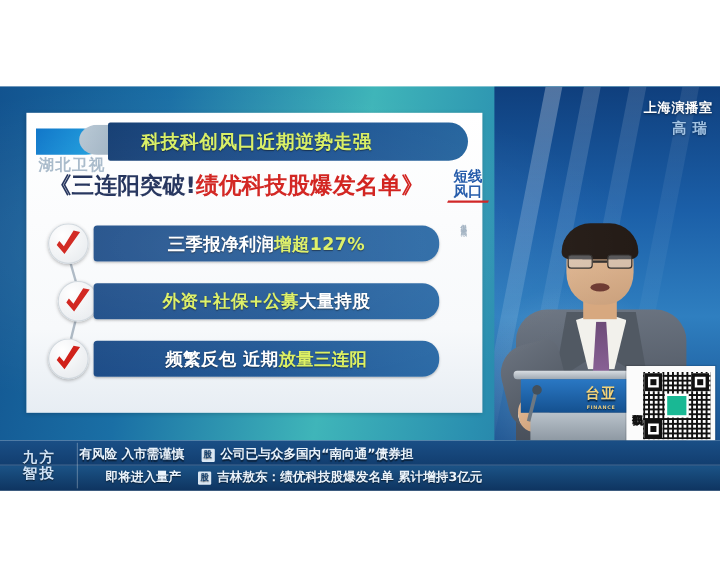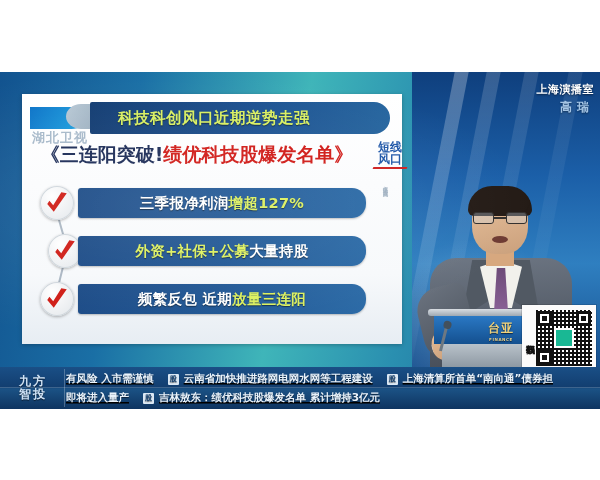--- a/index.html
+++ b/index.html
@@ -184,23 +184,23 @@
     background:linear-gradient(180deg,#1a4f86 0%,#123e70 48%,#1b5285 52%,#0e3460 100%);
     overflow:hidden; }
   #ticker .brand{ position:absolute; left:4px; top:3px; width:58px; height:36px;
     display:flex; flex-direction:column; align-items:center; justify-content:center;
     line-height:1.05; }
   #ticker .brand span{ font-size:12px; font-weight:700; color:#cfe2f5; letter-spacing:2px;
     text-shadow:0 1px 1px rgba(0,0,0,.6); }
   #ticker .sep{ position:absolute; left:64px; top:2px; width:1px; height:38px;
     background:rgba(255,255,255,.25); }
   #ticker .line{ position:absolute; left:66px; height:20px; display:flex; align-items:center;
-    white-space:nowrap; overflow:hidden; width:534px;text-decoration:underline; }
+    white-space:nowrap; overflow:hidden; width:534px; }
   #ticker .line.l1{ top:2px; }
-  #ticker .line.l2{ top:21px; }
+  #ticker .line.l2{ top:21px;padding-left:22px; }
   #ticker .line .it{ font-size:10.5px; font-weight:700; color:#eaf3fb; margin-right:14px;
     text-shadow:0 1px 1px rgba(0,0,0,.55); }
   #ticker .line .mk{ display:inline-block; width:11px; height:11px; margin-right:5px;
     background:#dbe8f4; color:#14406f; font-size:7px; font-weight:700; text-align:center;
     line-height:11px; border-radius:1px; vertical-align:middle; }
   #ticker .divline{ position:absolute; left:0; top:20px; width:600px; height:1px;
     background:rgba(255,255,255,.18); }
 
   
   #greenbox{ position:absolute; left:14px; top:422px; width:310px; height:48px;
@@ -340,22 +340,21 @@
   <div id="ticker">
     <div class="brand">
       <span>九方</span>
       <span>智投</span>
     </div>
     <div class="sep"></div>
     <div class="divline"></div>
 
     <div class="line l1">
       <span class="it">有风险 入市需谨慎</span>
-      <span class="it"><span class="mk">股</span><span>云南省加快推进路网电网水网等工程建设</span></span>
-      <span class="it"><span class="mk">股</span><span>上海清算所首单“南向通”债券担</span></span>
+      <span class="it"><span class="mk">股</span><span>公司已与众多国内“南向通”债券担</span></span>
     </div>
 
     <div class="line l2">
       <span class="it">即将进入量产</span>
       <span class="it"><span class="mk">股</span><span>吉林敖东：绩优科技股爆发名单 累计增持3亿元</span></span>
     </div>
   </div>
 
 
 </div>

